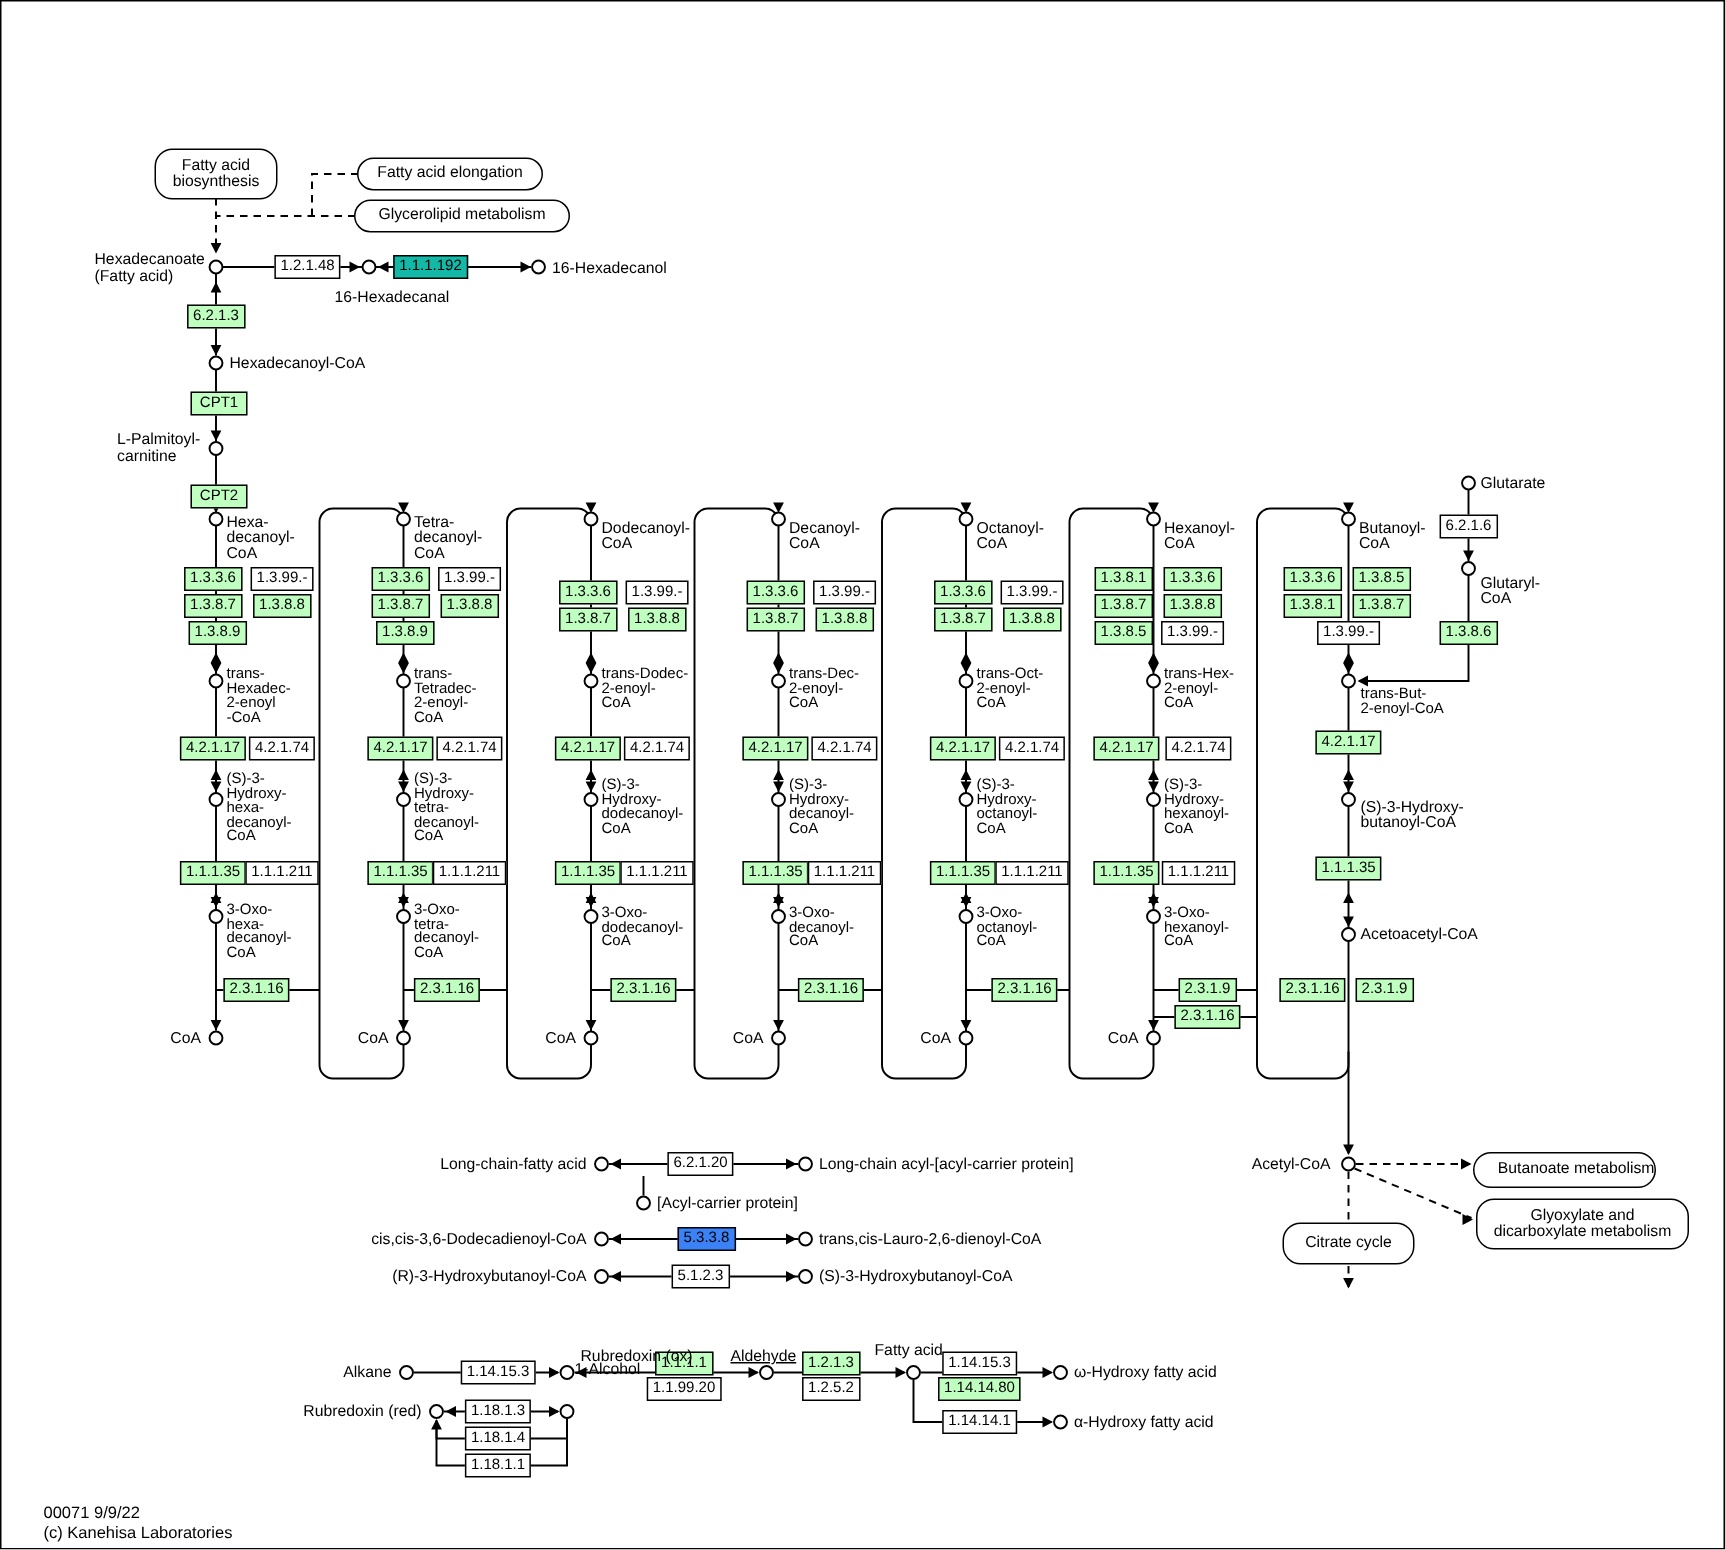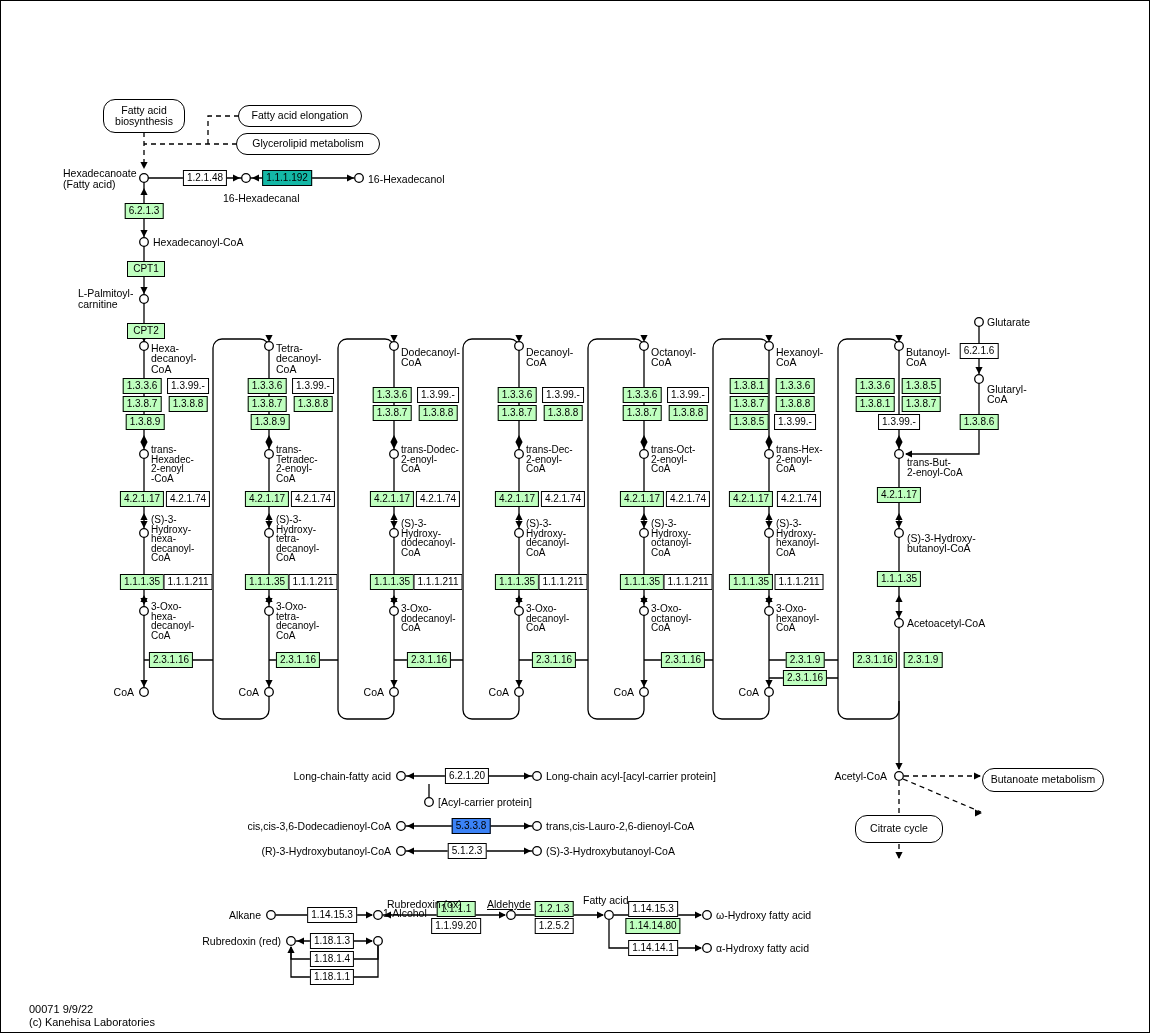--- a/index.html
+++ b/index.html
@@ -529,19 +529,23 @@
     <div class="plink" style="left: 102px; top: 98px; width: 82px; height: 34px;">
       <div>Fatty acid</div>
       <div>biosynthesis</div>
     </div>
     <div class="plink" style="left: 237px; top: 104px; width: 124px; height: 22px;">
       <div>Fatty acid elongation</div>
     </div>
     <div class="plink" style="left: 235px; top: 132px; width: 144px; height: 22px;">
       <div>Glycerolipid metabolism</div>
     </div>
-    <div class="plink" style="left: 981px; top: 767px; width: 122px; height: 24px;">
+    <div class="plink" style="left: 981px; top: 767px; width: 122px; height: 24px; align-items: flex-end;">
       <div>Butanoate metabolism</div>
+    </div>
+    <div class="plink" style="left: 983px; top: 798px; width: 142px; height: 34px;">
+      <div>Glyoxylate and</div>
+      <div>dicarboxylate metabolism</div>
     </div>
     <div class="plink" style="left: 854px; top: 814px; width: 88px; height: 28px;">
       <div>Citrate cycle</div>
     </div>
   </div>
 
 </body></html>

